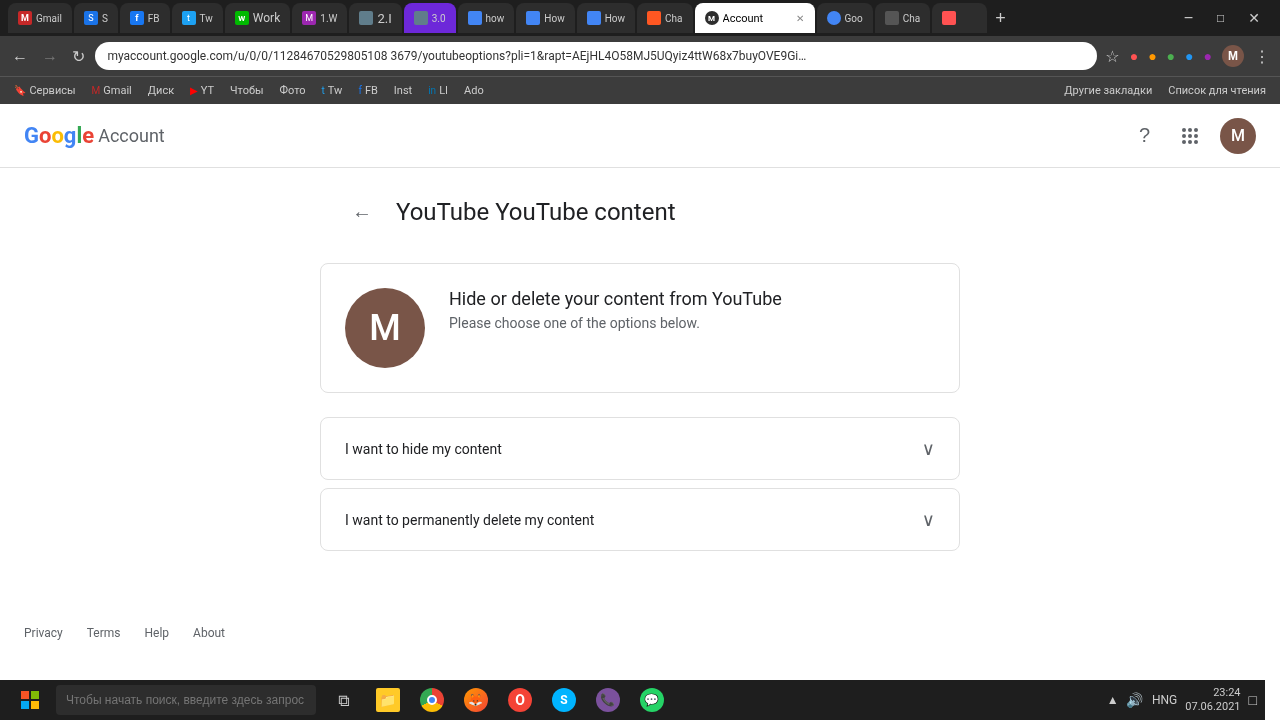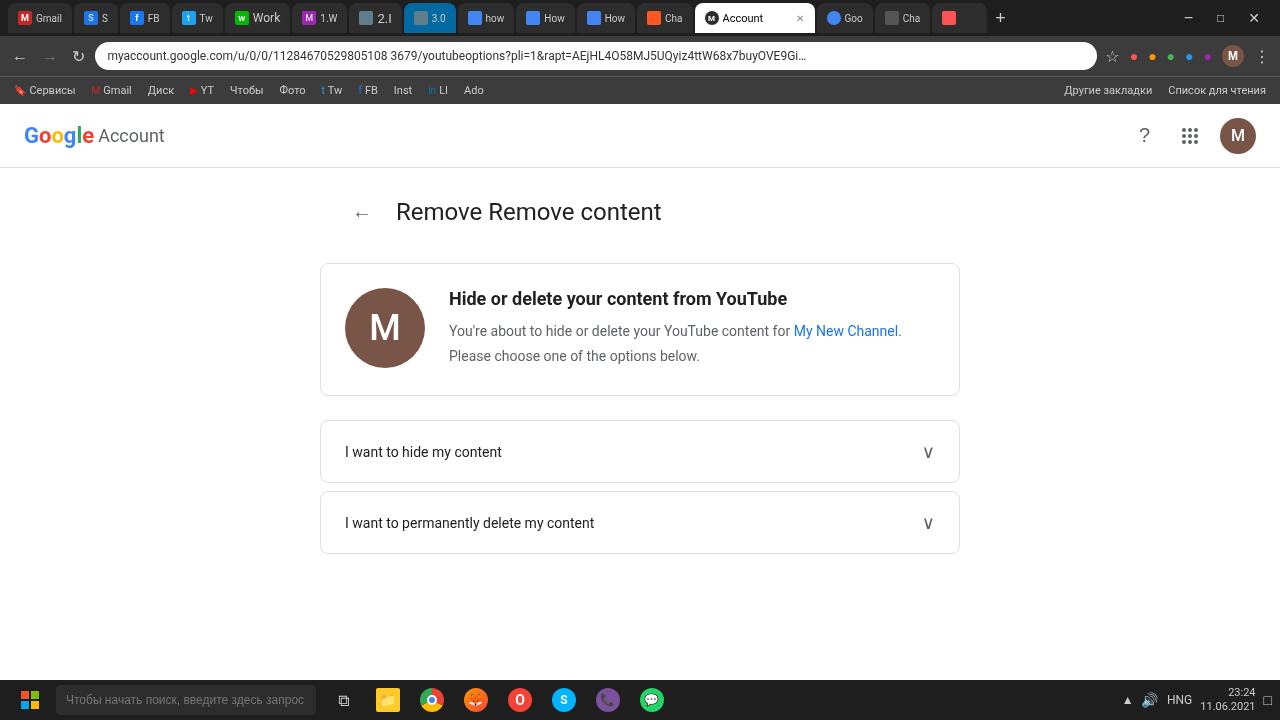--- a/index.html
+++ b/index.html
@@ -32,35 +32,35 @@
     .ga-avatar { width: 36px; height: 36px; border-radius: 50%; background: #795548; display: flex; align-items: center; justify-content: center; color: #fff; font-size: 16px; font-weight: 500; cursor: pointer; }
 
     
     .main-content { padding: 24px 0; max-width: 640px; margin: 0 auto; }
     .page-header { display: flex; align-items: center; gap: 16px; margin-bottom: 32px; padding: 0 24px; }
     .back-btn { background: none; border: none; cursor: pointer; color: #5f6368; font-size: 20px; padding: 8px; border-radius: 50%; }
     .page-title { font-size: 24px; color: #202124; font-weight: 400; }
 
     .info-card { border: 1px solid #e0e0e0; border-radius: 8px; padding: 24px; margin-bottom: 24px; display: flex; align-items: flex-start; gap: 24px; }
     .channel-avatar { width: 80px; height: 80px; border-radius: 50%; background: #795548; display: flex; align-items: center; justify-content: center; color: #fff; font-size: 36px; font-weight: 500; flex-shrink: 0; }
-    .info-text h2 { font-size: 18px; color: #202124; font-weight: 700; margin-bottom: 12px; }
+    .info-text h2 { font-size: 18px; color: #202124; font-weight: 400; margin-bottom: 4px; }
     .info-text p { font-size: 14px; color: #5f6368; line-height: 1.5; margin-bottom: 4px; }
     .info-text a { color: #1a73e8; text-decoration: none; }
 
     .option-card { border: 1px solid #e0e0e0; border-radius: 8px; margin-bottom: 8px; cursor: pointer; }
     .option-header { display: flex; align-items: center; justify-content: space-between; padding: 20px 24px; }
     .option-label { font-size: 14px; color: #202124; }
     .chevron-icon { color: #5f6368; font-size: 18px; }
 
     
     .page-footer { position: absolute; bottom: 40px; left: 0; right: 0; display: flex; gap: 24px; padding: 0 24px; }
     .footer-link { font-size: 12px; color: #5f6368; text-decoration: none; cursor: pointer; }
 
     
-    .taskbar { position: absolute; bottom: 0; left: 0; right: 0; height: 40px; background: #1e1e1e; display: flex; align-items: center; padding: 0 8px; gap: 4px; }
+    .taskbar { position: absolute; bottom: 0; left: 0; right: 15px; height: 40px; background: #1e1e1e; display: flex; align-items: center; padding: 0 8px; gap: 4px; }
     .taskbar-start { width: 44px; height: 36px; display: flex; align-items: center; justify-content: center; cursor: pointer; }
     .taskbar-search { background: #2d2d2d; border: none; border-radius: 4px; height: 30px; width: 260px; color: #ccc; font-size: 12px; padding: 0 10px; }
     .taskbar-apps { display: flex; gap: 4px; margin-left: 4px; }
     .taskbar-app { width: 40px; height: 36px; display: flex; align-items: center; justify-content: center; cursor: pointer; border-radius: 4px; }
     .taskbar-right { margin-left: auto; display: flex; align-items: center; gap: 8px; }
     .taskbar-time { font-size: 11px; color: #ccc; text-align: right; line-height: 1.3; }
   </style>
 </head>
 <body>
 
@@ -89,21 +89,21 @@
       <span style="font-size:12px;color:#ccc;">Work</span>
     </div>
     <div class="tab" style="background:#2d2d2d">
       <div class="tab-favicon" style="background:#9c27b0;border-radius:2px;display:flex;align-items:center;justify-content:center;color:#fff;font-size:9px;">M</div>
       <span style="font-size:10px;color:#ccc;">1.W</span>
     </div>
     <div class="tab" style="background:#2d2d2d">
       <div class="tab-favicon" style="background:#607d8b;border-radius:2px;"></div>
       <span style="font-size:13px;color:#ccc;">2.I</span>
     </div>
-    <div class="tab" style="background:#0369a1">
+    <div class="tab" style="background:#6d28d9">
       <div class="tab-favicon" style="background:#607d8b;border-radius:2px;"></div>
       <span style="font-size:10px;color:#ccc;">3.0</span>
     </div>
     <div class="tab" style="background:#2d2d2d">
       <div class="tab-favicon" style="background:#4285f4;border-radius:2px;"></div>
       <span style="font-size:10px;color:#ccc;">how</span>
     </div>
     <div class="tab" style="background:#2d2d2d">
       <div class="tab-favicon" style="background:#4285f4;border-radius:2px;"></div>
       <span style="font-size:10px;color:#ccc;">How</span>
@@ -243,51 +243,53 @@
       <div class="ga-avatar">M</div>
     </div>
   </div>
 
   <div class="main-content">
 
     <div class="page-header">
       <button class="back-btn">
         <span>←</span>
       </button>
-      <h1 class="page-title">Remove Remove content</h1>
+      <h1 class="page-title">YouTube YouTube content</h1>
     </div>
 
     <div class="info-card">
       <div class="channel-avatar">M</div>
       <div class="info-text">
         <h2>Hide or delete your content from YouTube</h2>
-        <p>
-          <span>You're about to hide or delete your YouTube content for</span>
-          <a href="#">My New Channel</a><span>.</span>
-        </p>
         <p>Please choose one of the options below.</p>
       </div>
     </div>
 
     <div class="option-card">
       <div class="option-header">
         <span class="option-label">I want to hide my content</span>
         <span class="chevron-icon">∨</span>
       </div>
     </div>
 
     <div class="option-card">
       <div class="option-header">
         <span class="option-label">I want to permanently delete my content</span>
         <span class="chevron-icon">∨</span>
       </div>
     </div>
 
   </div>
 
+  <div class="page-footer">
+    <a class="footer-link" href="#">Privacy</a>
+    <a class="footer-link" href="#">Terms</a>
+    <a class="footer-link" href="#">Help</a>
+    <a class="footer-link" href="#">About</a>
+  </div>
 
 </div>
 
 <div class="taskbar">
   <div class="taskbar-start">
     <svg width="18" height="18" viewBox="0 0 18 18">
       <rect x="0" y="0" width="8" height="8" fill="#f35325"></rect>
       <rect x="10" y="0" width="8" height="8" fill="#81bc06"></rect>
       <rect x="0" y="10" width="8" height="8" fill="#05a6f0"></rect>
       <rect x="10" y="10" width="8" height="8" fill="#ffba08"></rect>
@@ -323,17 +325,17 @@
     </div>
   </div>
   <div class="taskbar-right">
     <div style="display:flex;gap:8px;align-items:center;">
       <span style="color:#ccc;font-size:12px;cursor:pointer;">▲</span>
       <span style="color:#ccc;font-size:14px;cursor:pointer;">🔊</span>
       <span style="color:#ccc;font-size:12px;cursor:pointer;">HNG</span>
     </div>
     <div class="taskbar-time">
       <div>23:24</div>
-      <div>11.06.2021</div>
+      <div>07.06.2021</div>
     </div>
     <span style="color:#ccc;font-size:14px;cursor:pointer;">□</span>
   </div>
 </div>
 
 </body></html>

